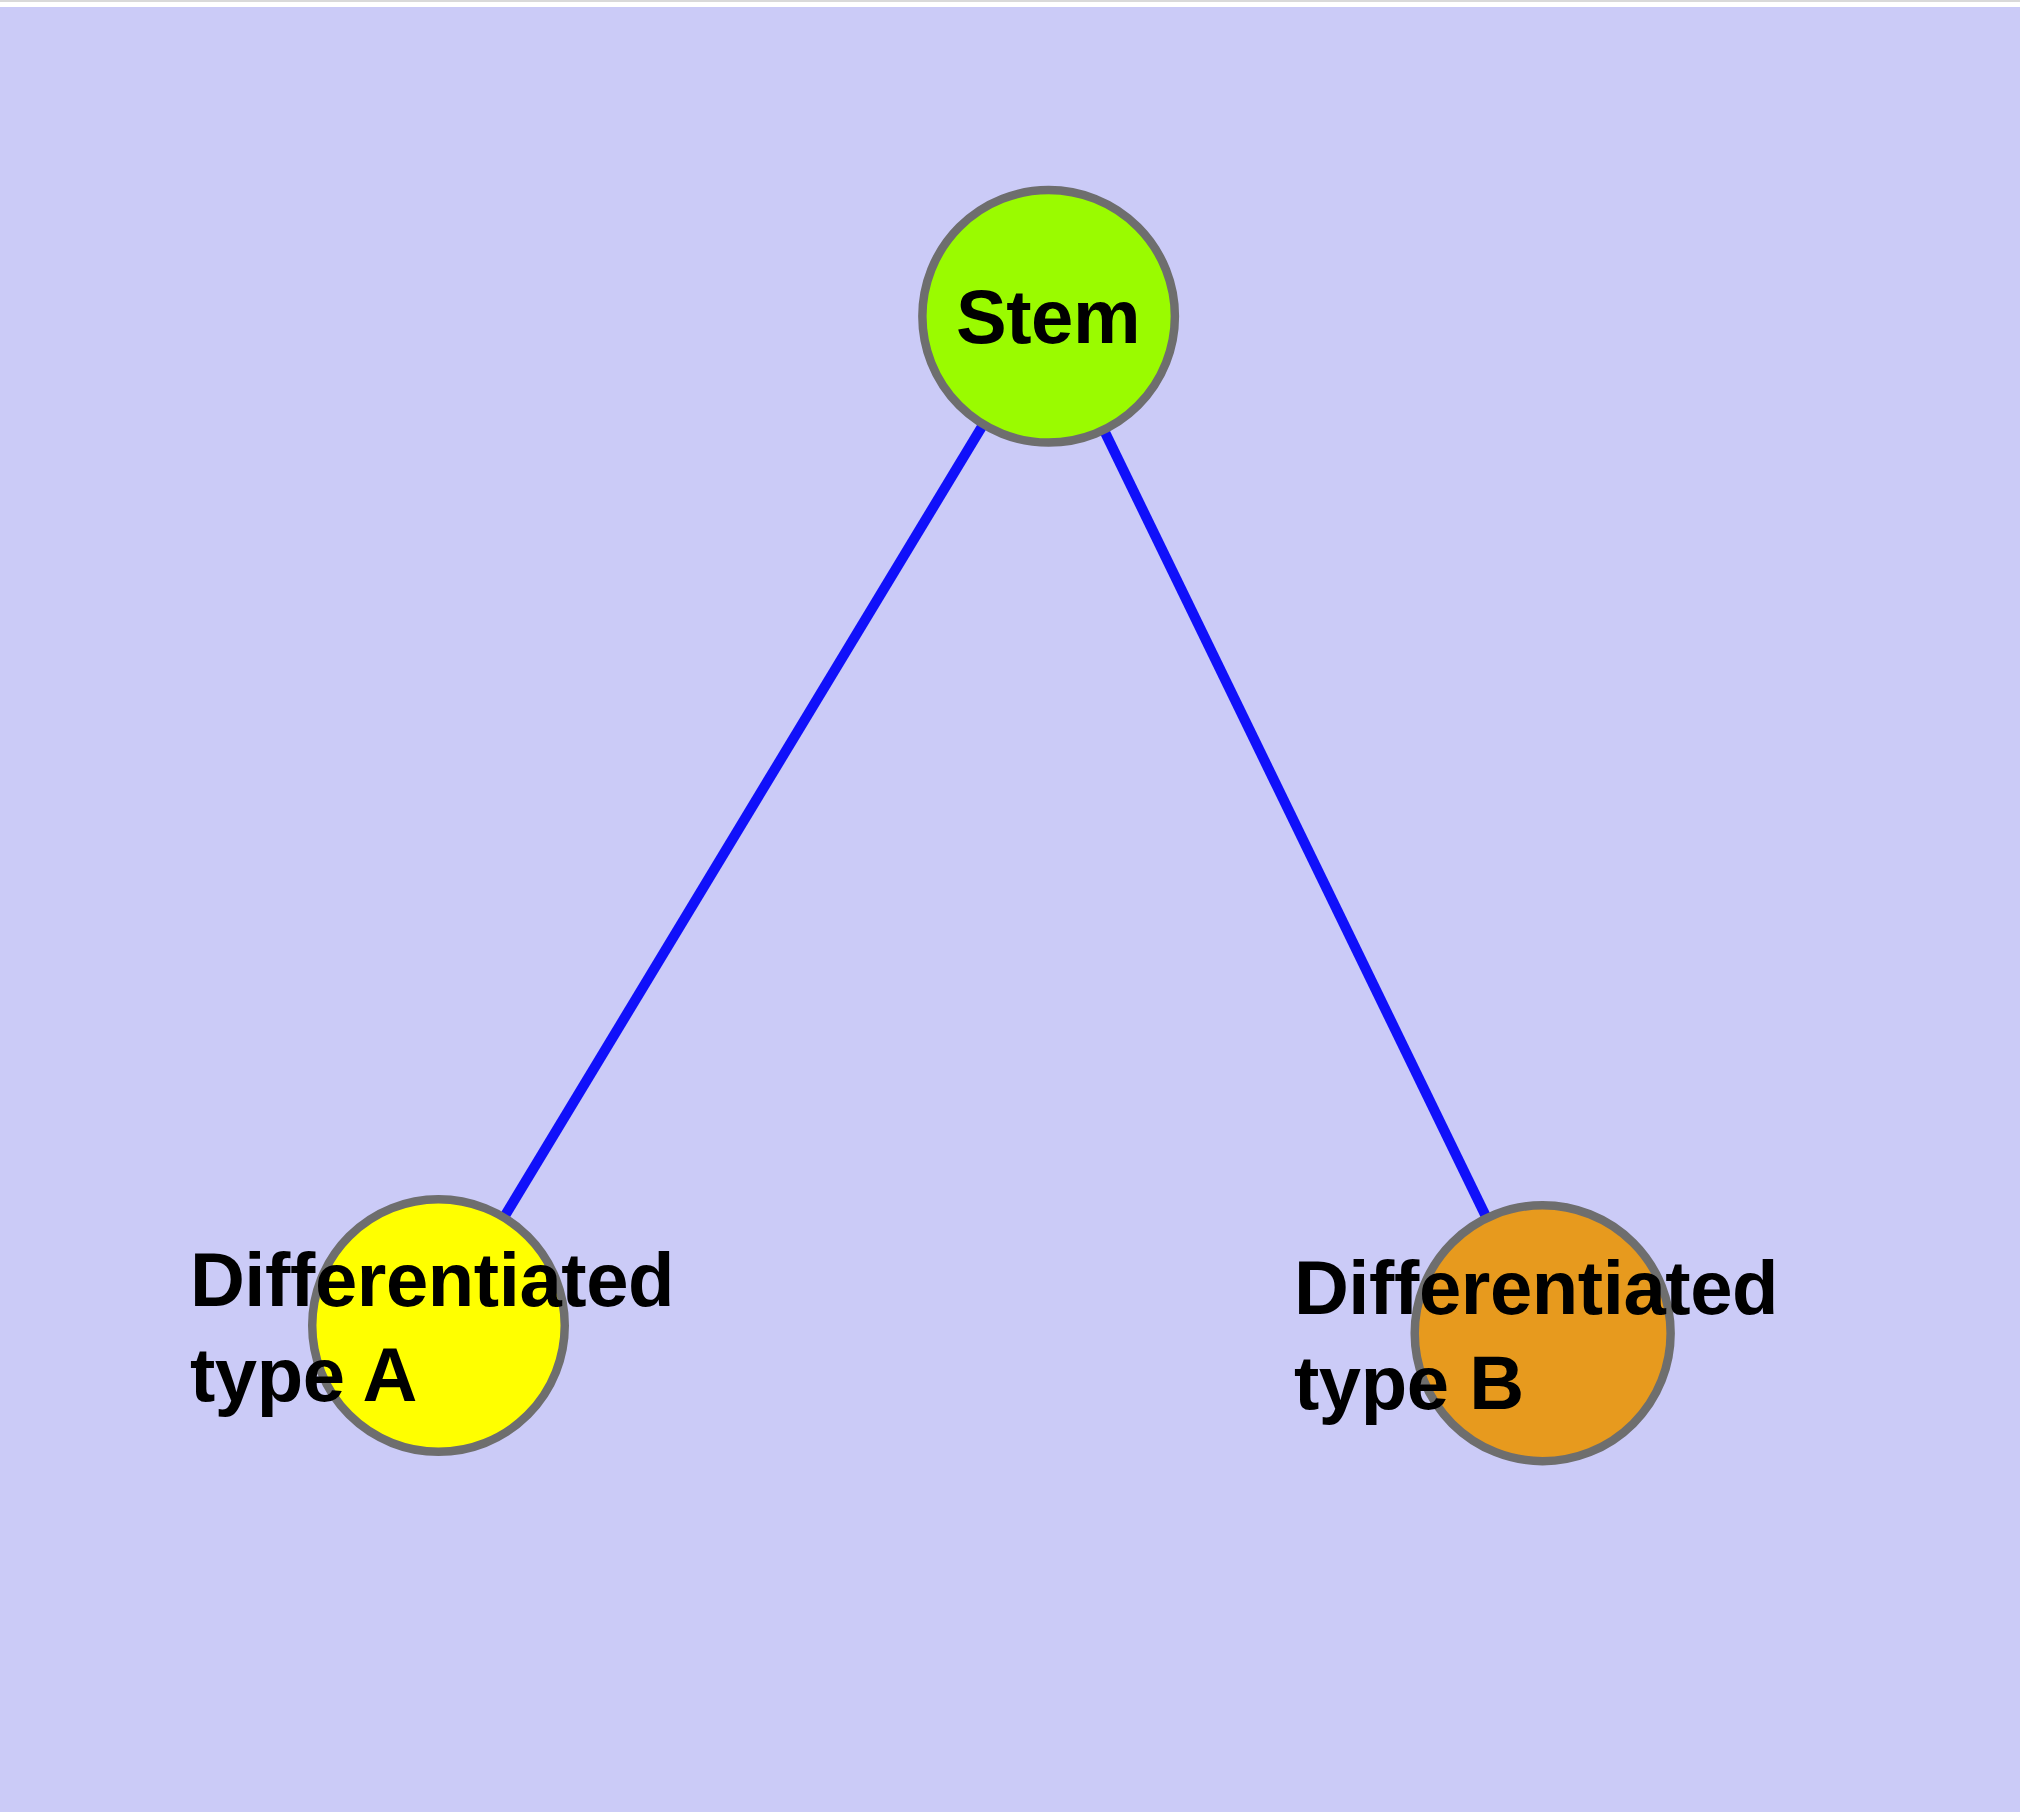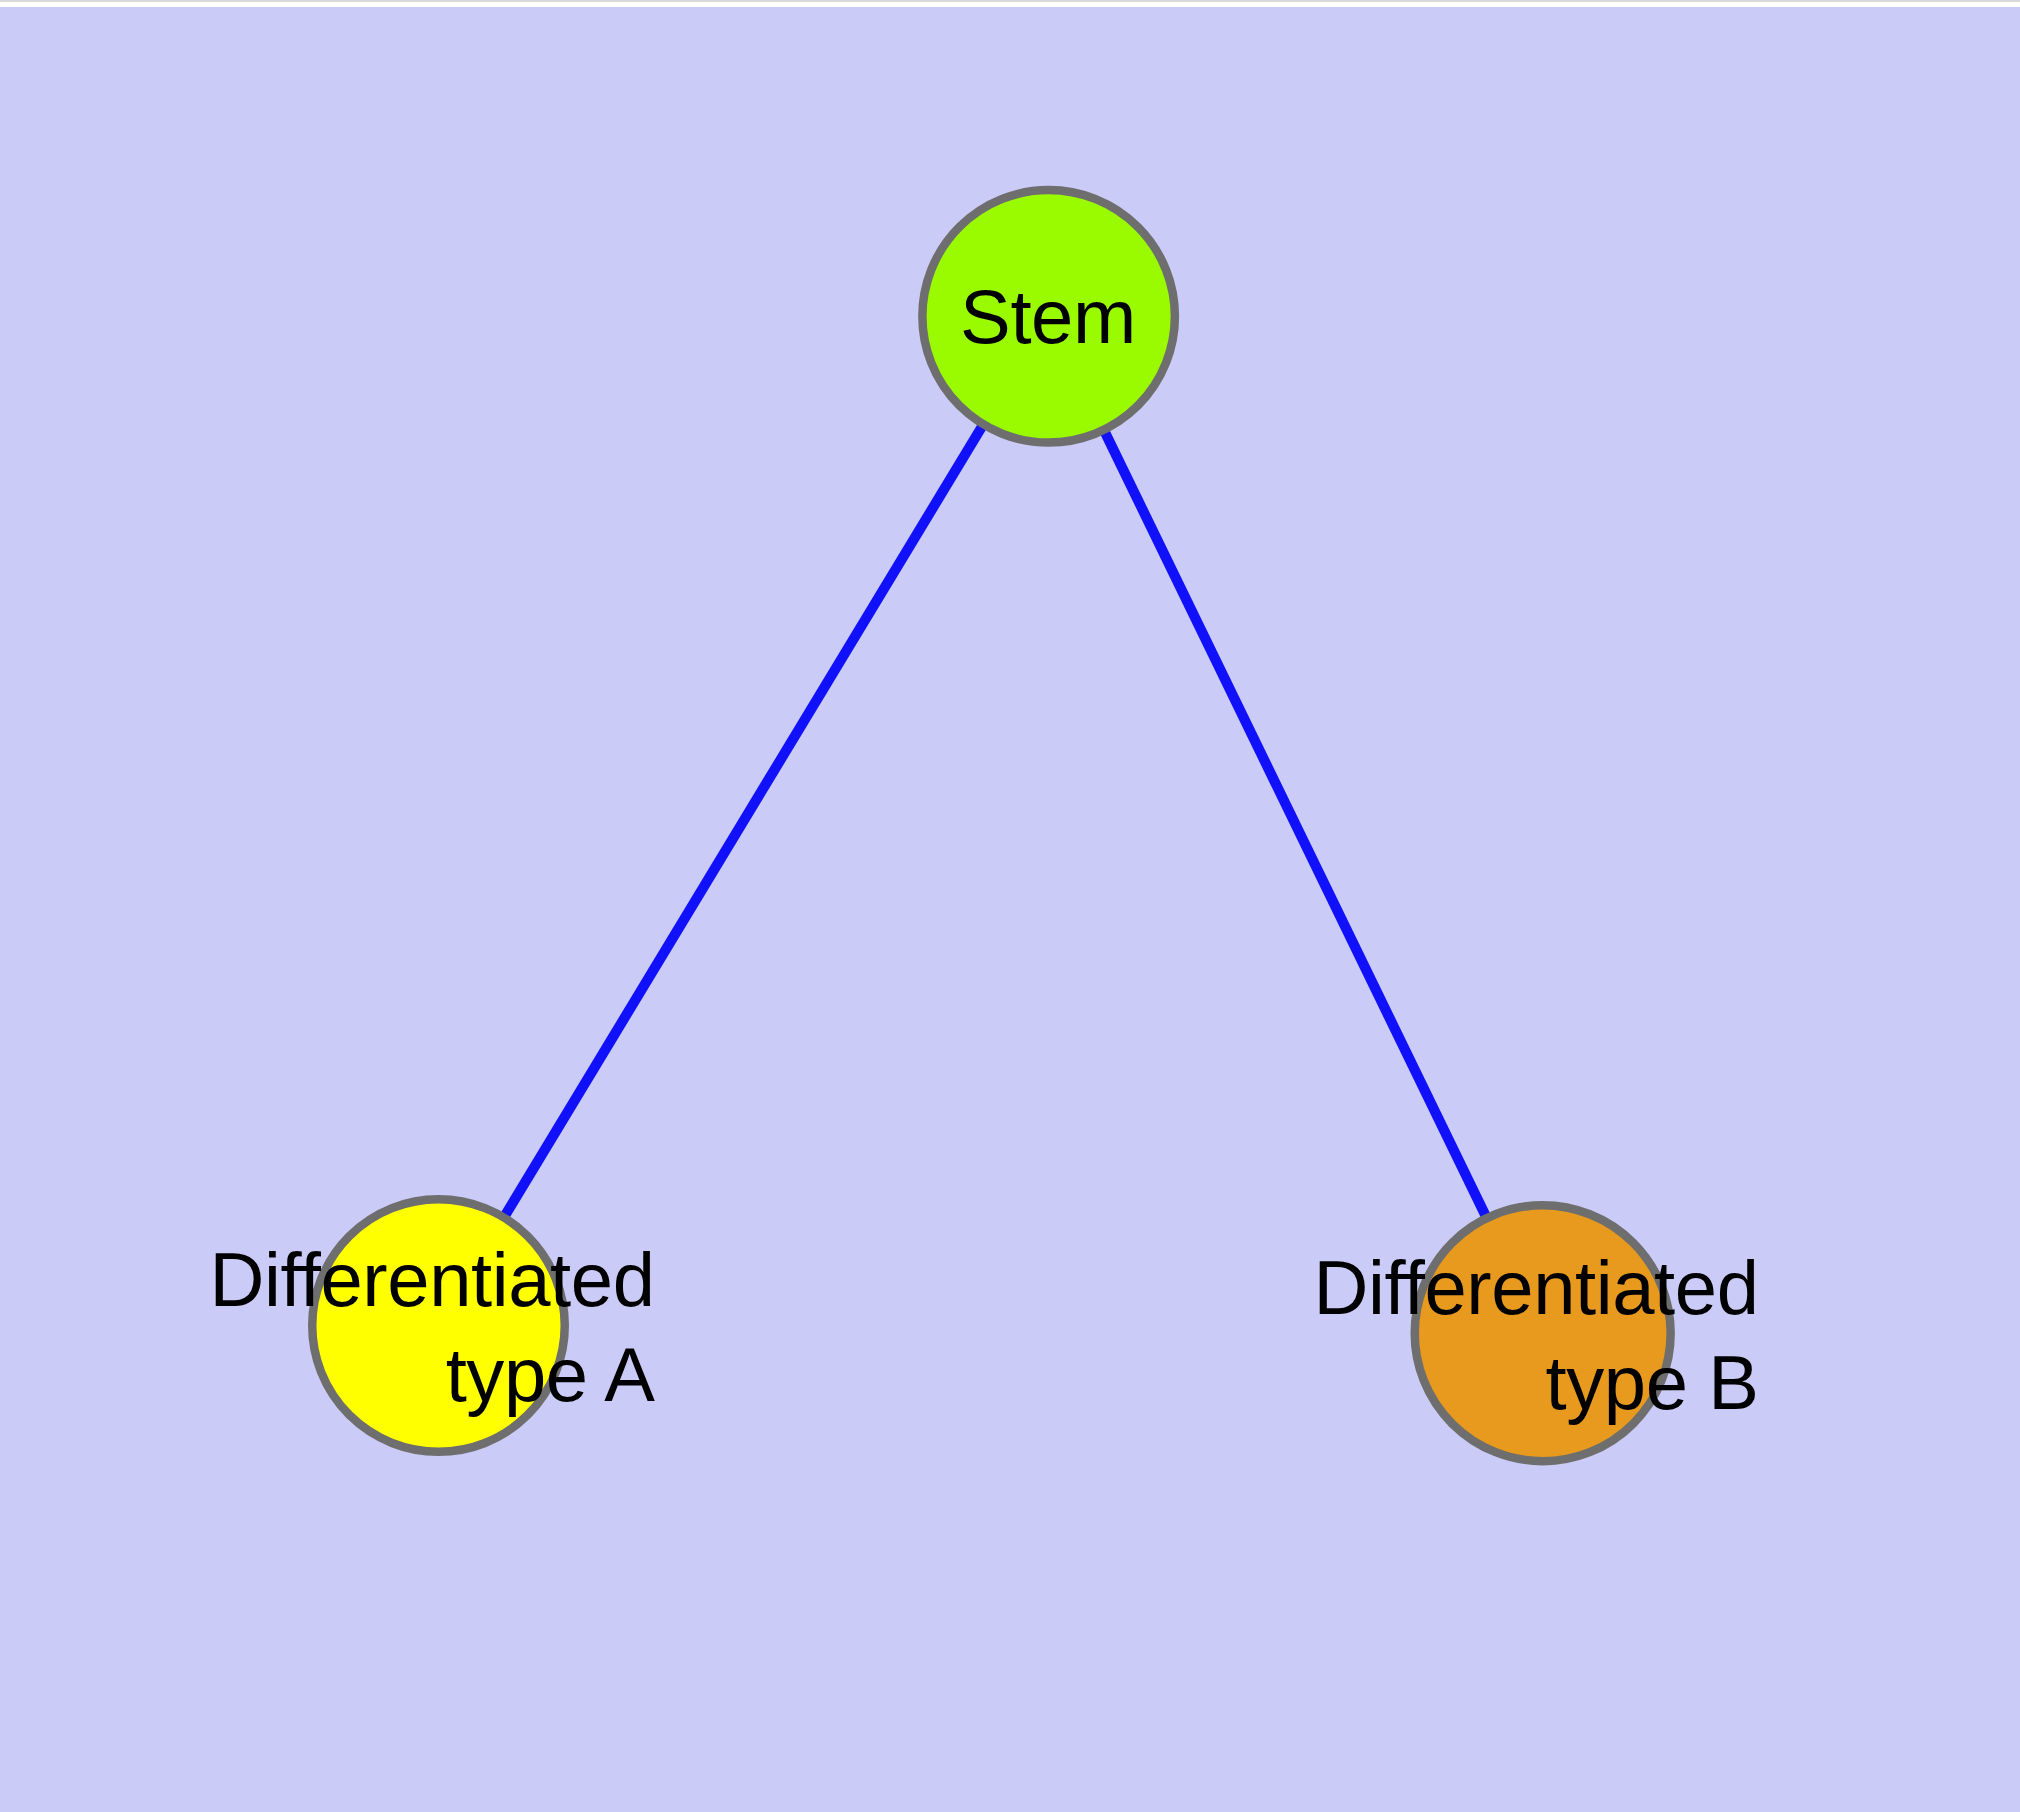--- a/index.html
+++ b/index.html
@@ -35,26 +35,26 @@
   .edges-and-nodes {
     position: absolute;
     top: 0; left: 0;
     width: 2021px;
     height: 1805px;
     display: block;
   }
   .node-label {
     position: absolute;
     transform: translate(-50%, -50%);
-    font-weight: normal;
+    font-weight: bold;
     font-size: 76px;
     line-height: 95px;
     letter-spacing: -0.4px;
     color: #000000;
-    text-align: right;
+    text-align: left;
     white-space: pre;
     pointer-events: none;
   }
   .lbl-stem   { left: 1048px; top: 309px;  }
   .lbl-type-a { left: 432px;  top: 1320px; }
   .lbl-type-b { left: 1536px; top: 1328px; }
 </style>
 </head>
 <body>
 

